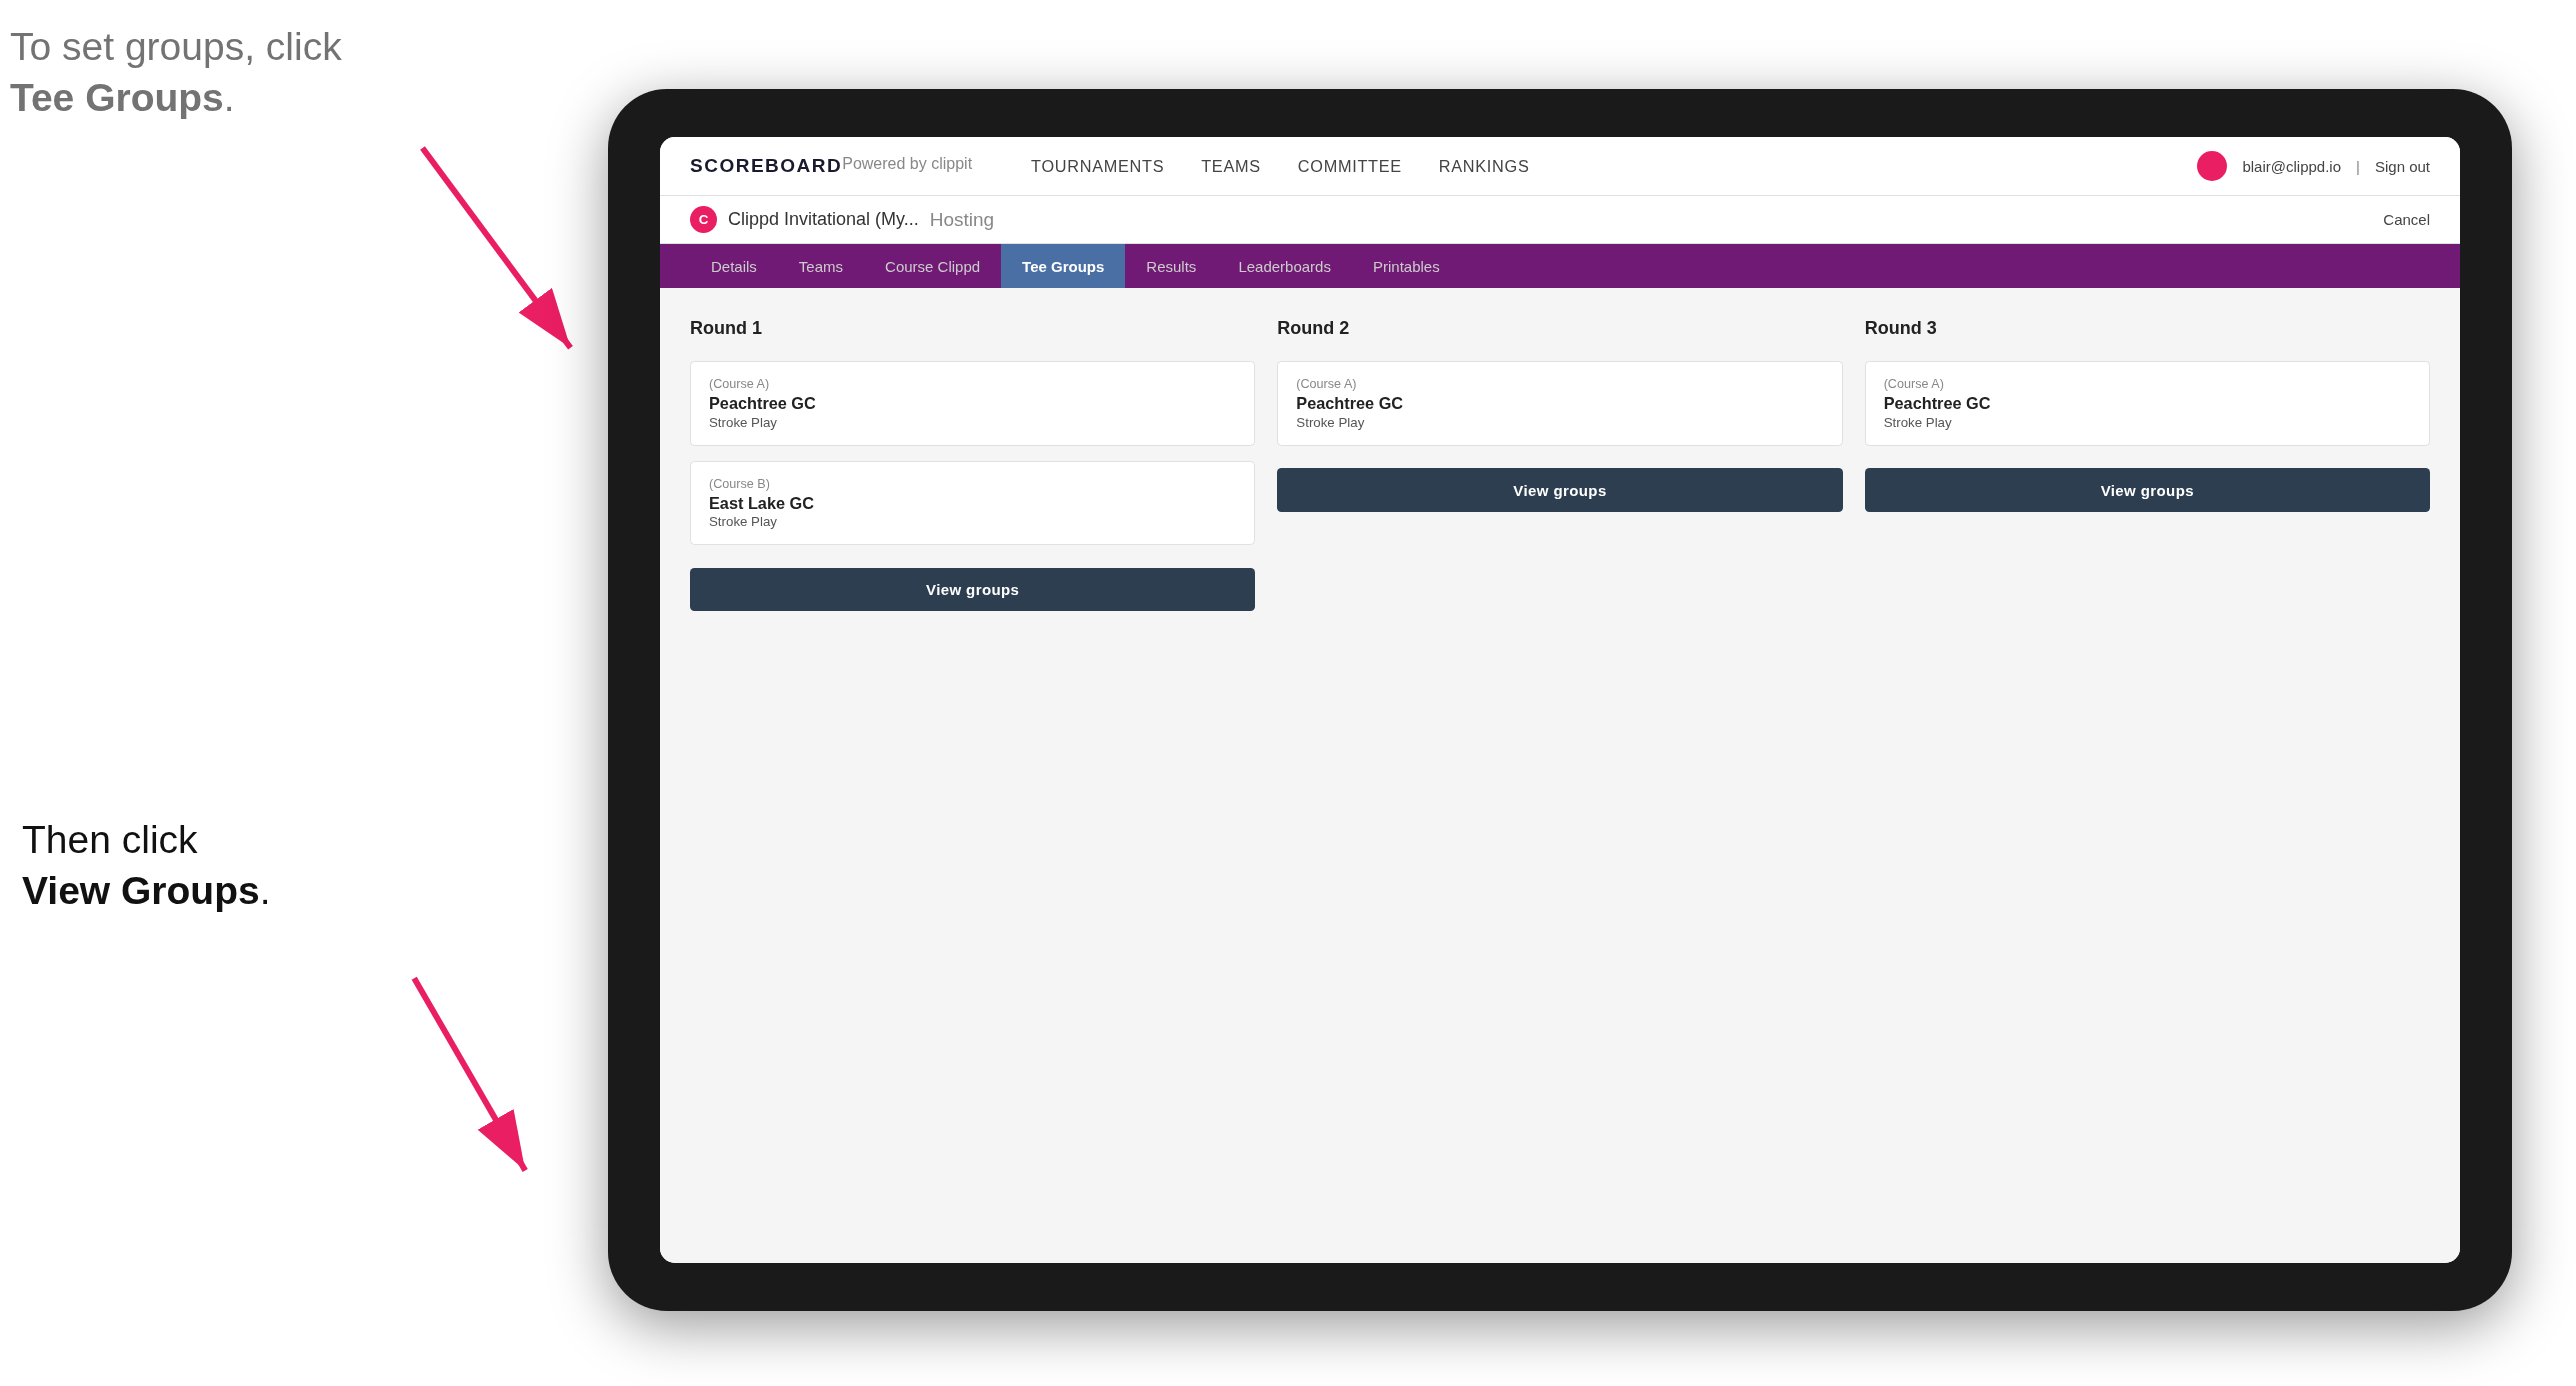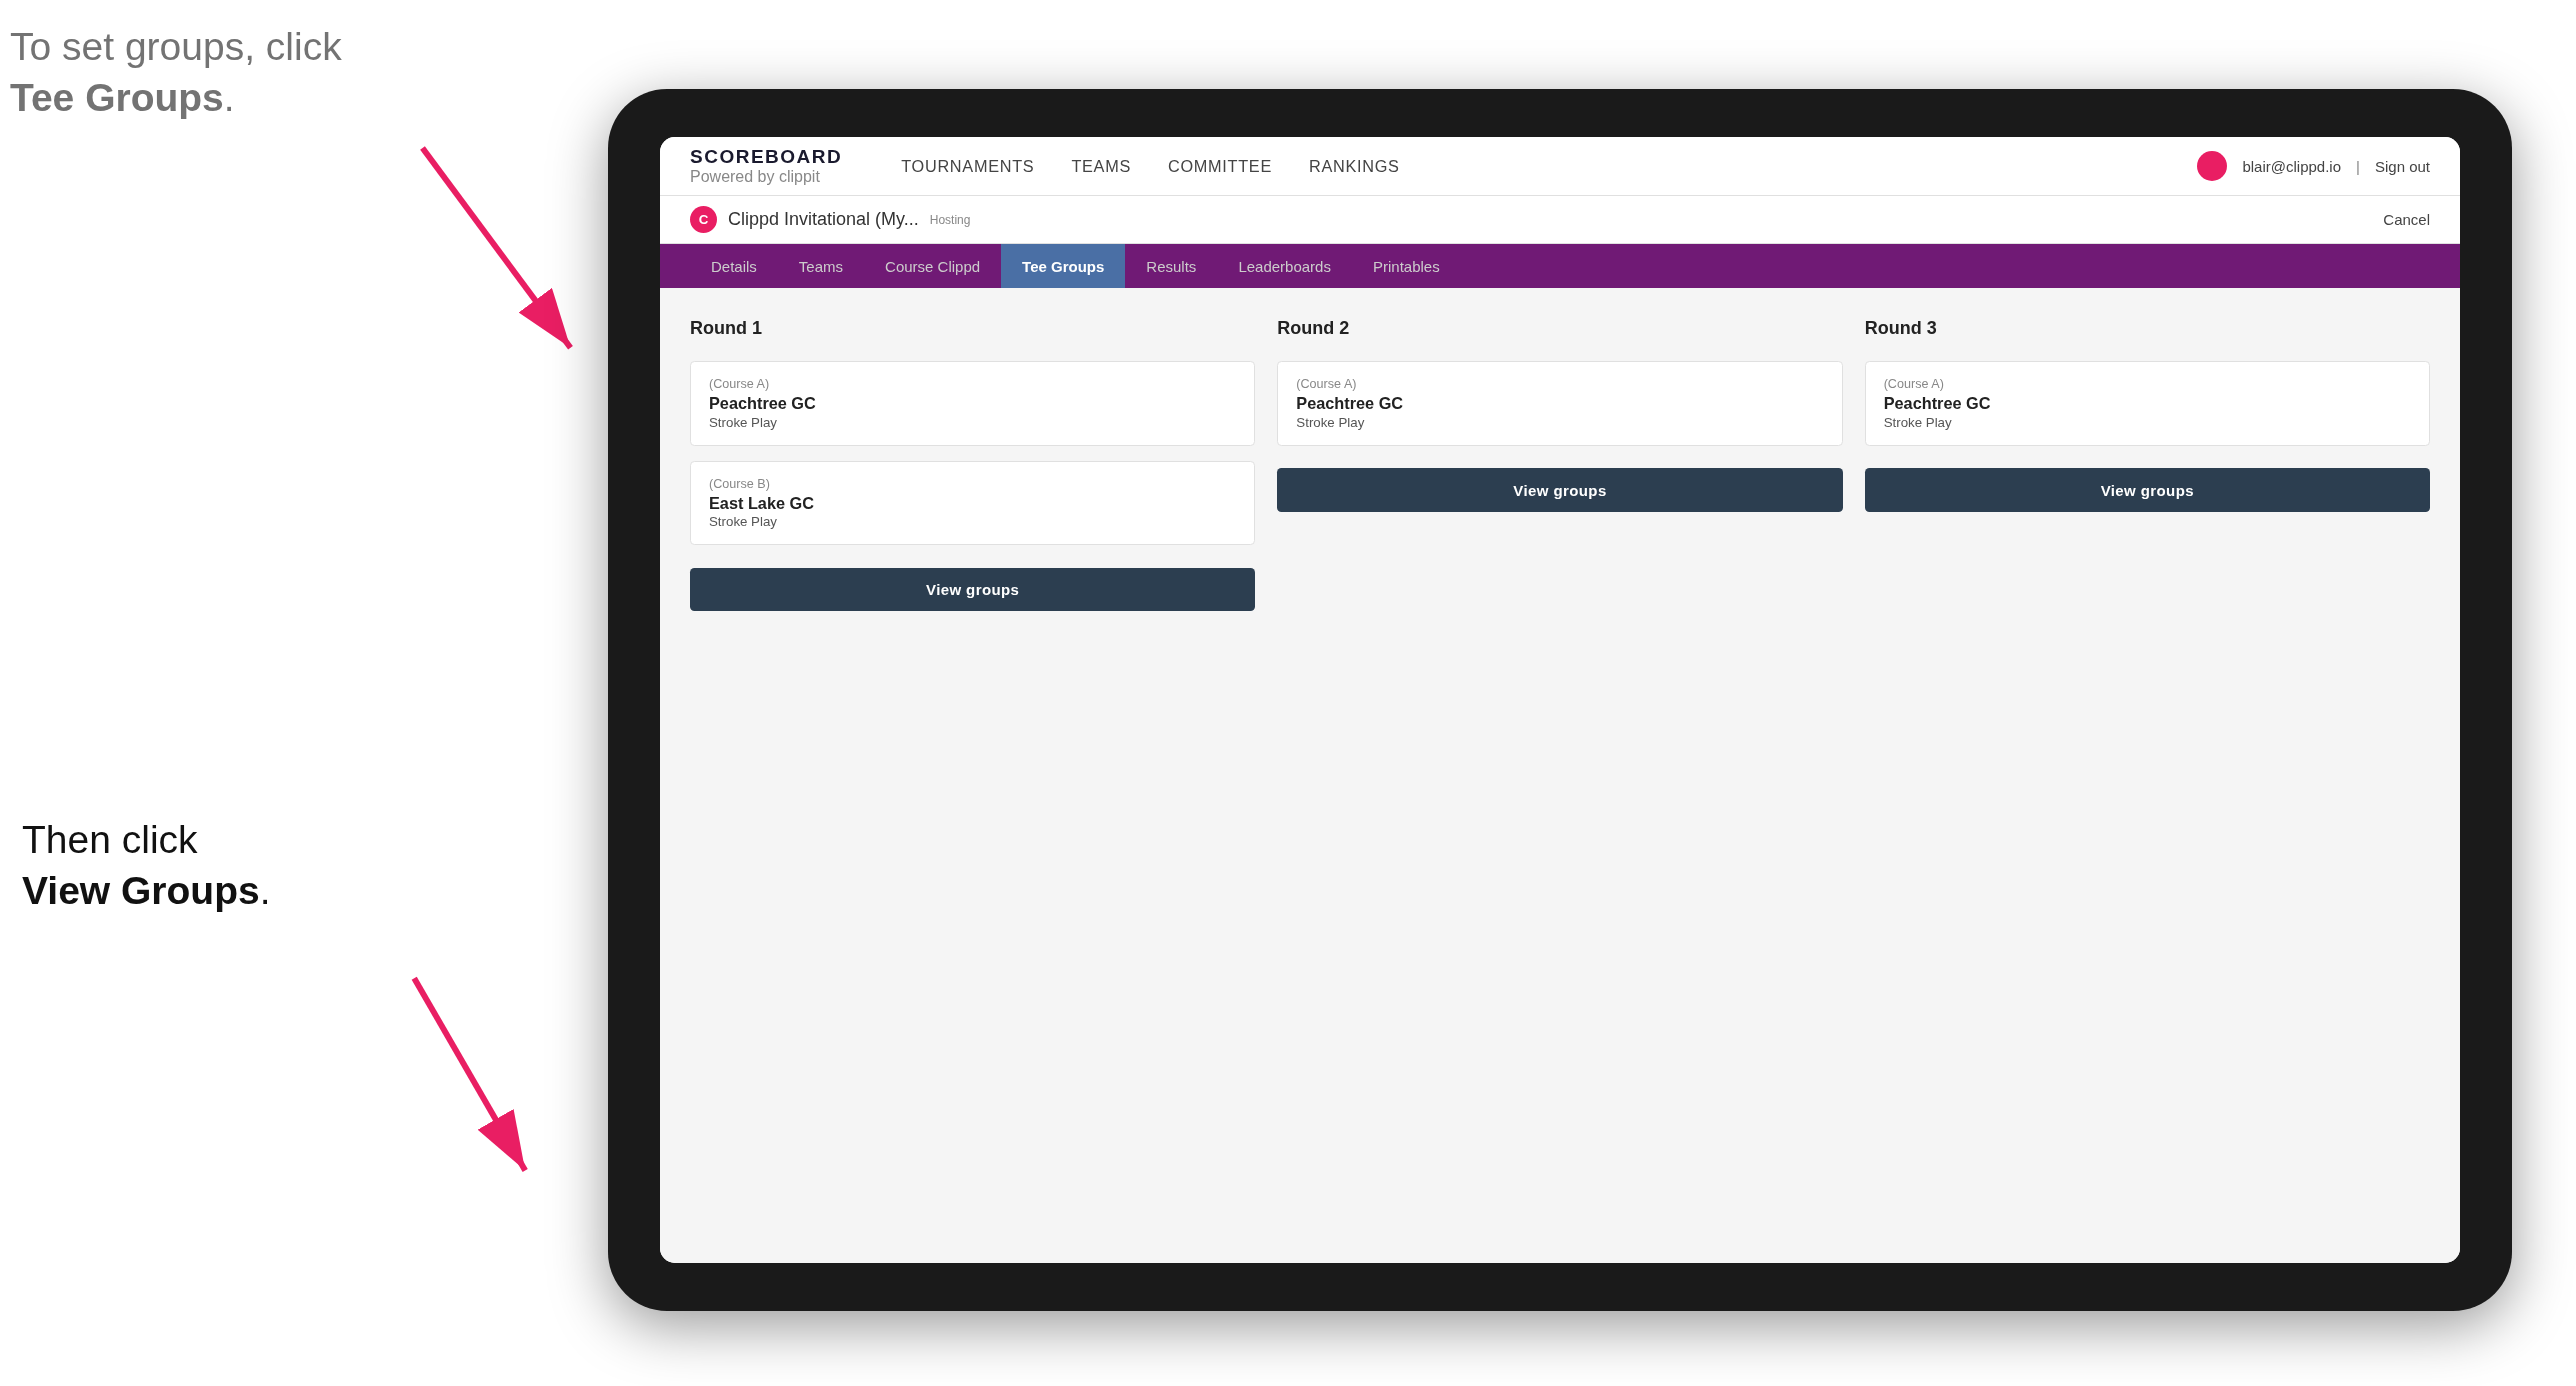--- a/index.html
+++ b/index.html
@@ -69,21 +69,21 @@
       border-bottom: 0.7px solid #e0e0e0;
       padding: 0 30px;
       height: 59px;
       display: flex;
       align-items: center;
       gap: 44px;
     }
 
     .logo-area {
       display: flex;
-      flex-direction: column;
+      flex-direction: row;
       margin-right: 15px;
       justify-content: flex-end;
     }
 
     .logo-text {
       font-size: 19px;
       font-weight: 900;
       letter-spacing: 1.5px;
       color: #1a1a2e;
     }
@@ -159,21 +159,21 @@
       border-radius: 50%;
       display: flex;
       align-items: center;
       justify-content: center;
       color: white;
       font-size: 13.3px;
       font-weight: 900;
     }
 
     .hosting-badge {
-      font-size: 12px;
+      font-size: 19px;
       color: #888;
     }
 
     .cancel-btn {
       font-size: 15px;
       color: #444;
       cursor: pointer;
     }
 
     

